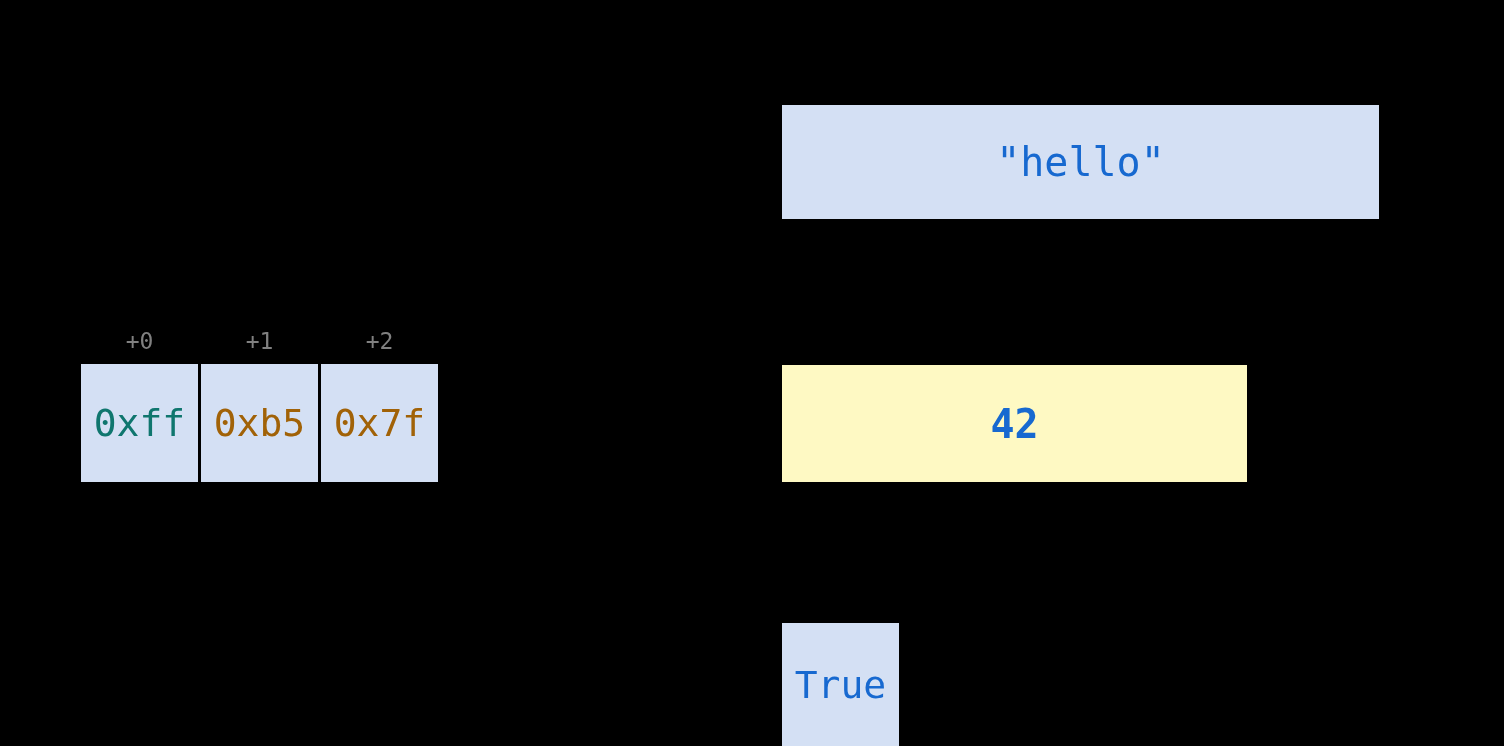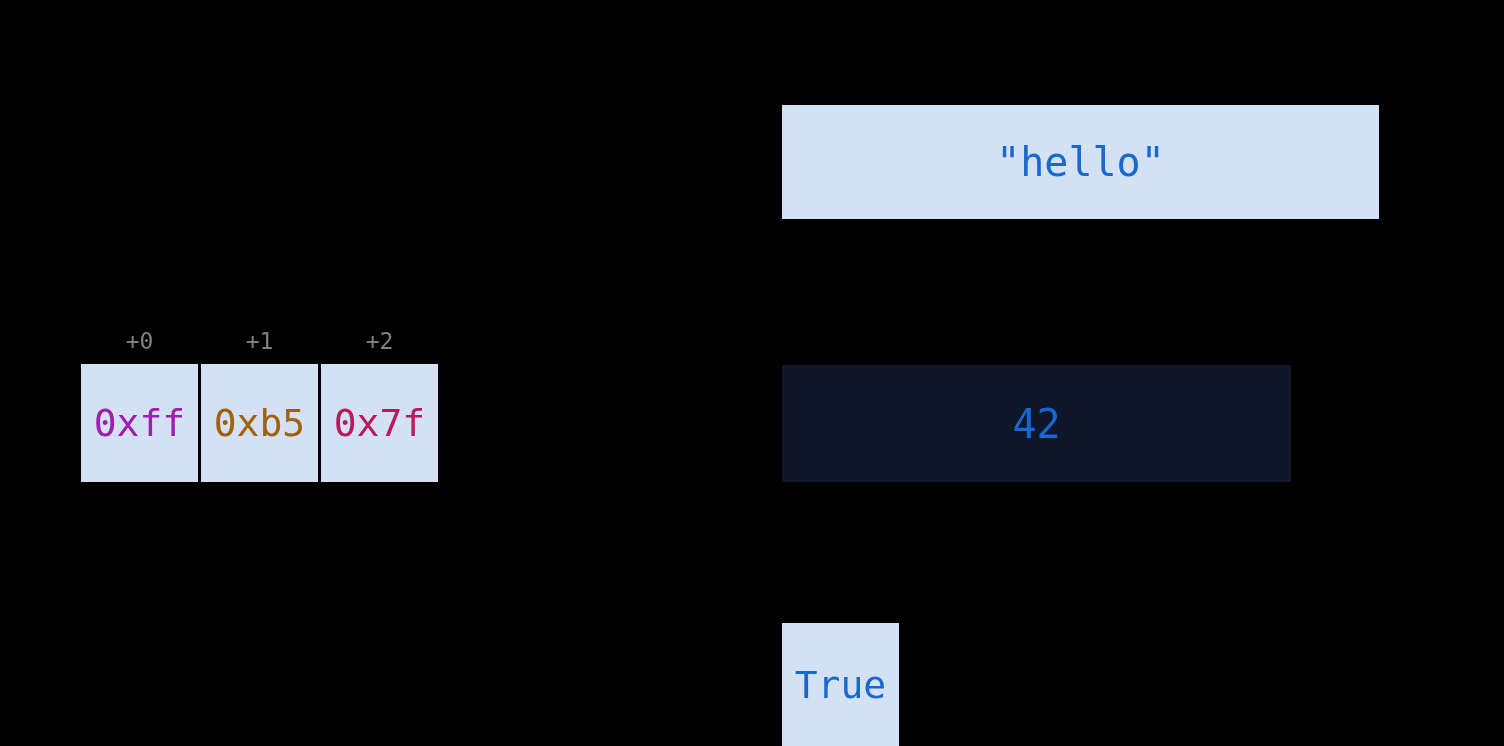--- a/index.html
+++ b/index.html
@@ -92,37 +92,37 @@
   }
 </style>
 </head>
 <body style="width: 1504px; height: 746px; background: rgb(0, 0, 0);">
 
 <div id="canvas" style="width: 1504px; height: 746px; background: rgb(0, 0, 0);">
 
   <div class="memory-strip" id="memory-strip" style="left: 81px; top: 364px;">
       <div class="mem-cell" style="width: 117px; height: 118px; background: rgb(212, 224, 244);">
         <div class="mem-offset" style="color: rgb(128, 128, 128);">+0</div>
-        <div class="mem-cell-value" style="color: #a21caf;">0xff</div>
+        <div class="mem-cell-value" style="color: #0f766e;">0xff</div>
       </div>
       <div class="mem-cell" style="width: 117px; height: 118px; background: rgb(212, 224, 244); margin-left: 3px;">
         <div class="mem-offset" style="color: rgb(128, 128, 128);">+1</div>
         <div class="mem-cell-value" style="color: #a16207;">0xb5</div>
       </div>
       <div class="mem-cell" style="width: 117px; height: 118px; background: rgb(212, 224, 244); margin-left: 3px;">
         <div class="mem-offset" style="color: rgb(128, 128, 128);">+2</div>
-        <div class="mem-cell-value" style="color: #be185d;">0x7f</div>
+        <div class="mem-cell-value" style="color: #a16207;">0x7f</div>
       </div>
     </div>
 
   <div id="value-boxes-layer">
       <div class="value-box" style="left: 782px; top: 105px; width: 597px; height: 114px; background: rgb(212, 224, 244);">
         <div class="value-box-label" style="color: rgb(23, 105, 208);">"hello"</div>
       </div>
-      <div class="value-box" style="left: 782px; top: 365px; width: 509px; height: 117px; background: #0f172a;">
+      <div class="value-box" style="left: 782px; top: 365px; width: 465px; height: 117px; background: #fef9c3; font-weight: bold;">
         <div class="value-box-label" style="color: rgb(23, 105, 208);">42</div>
       </div>
       <div class="value-box small" style="left: 782px; top: 623px; width: 117px; height: 123px; background: rgb(212, 224, 244); justify-content: center;">
         <div class="value-box-label" style="color: rgb(23, 105, 208);">True</div>
       </div>
     </div>
 
 </div>
 
 </body></html>

